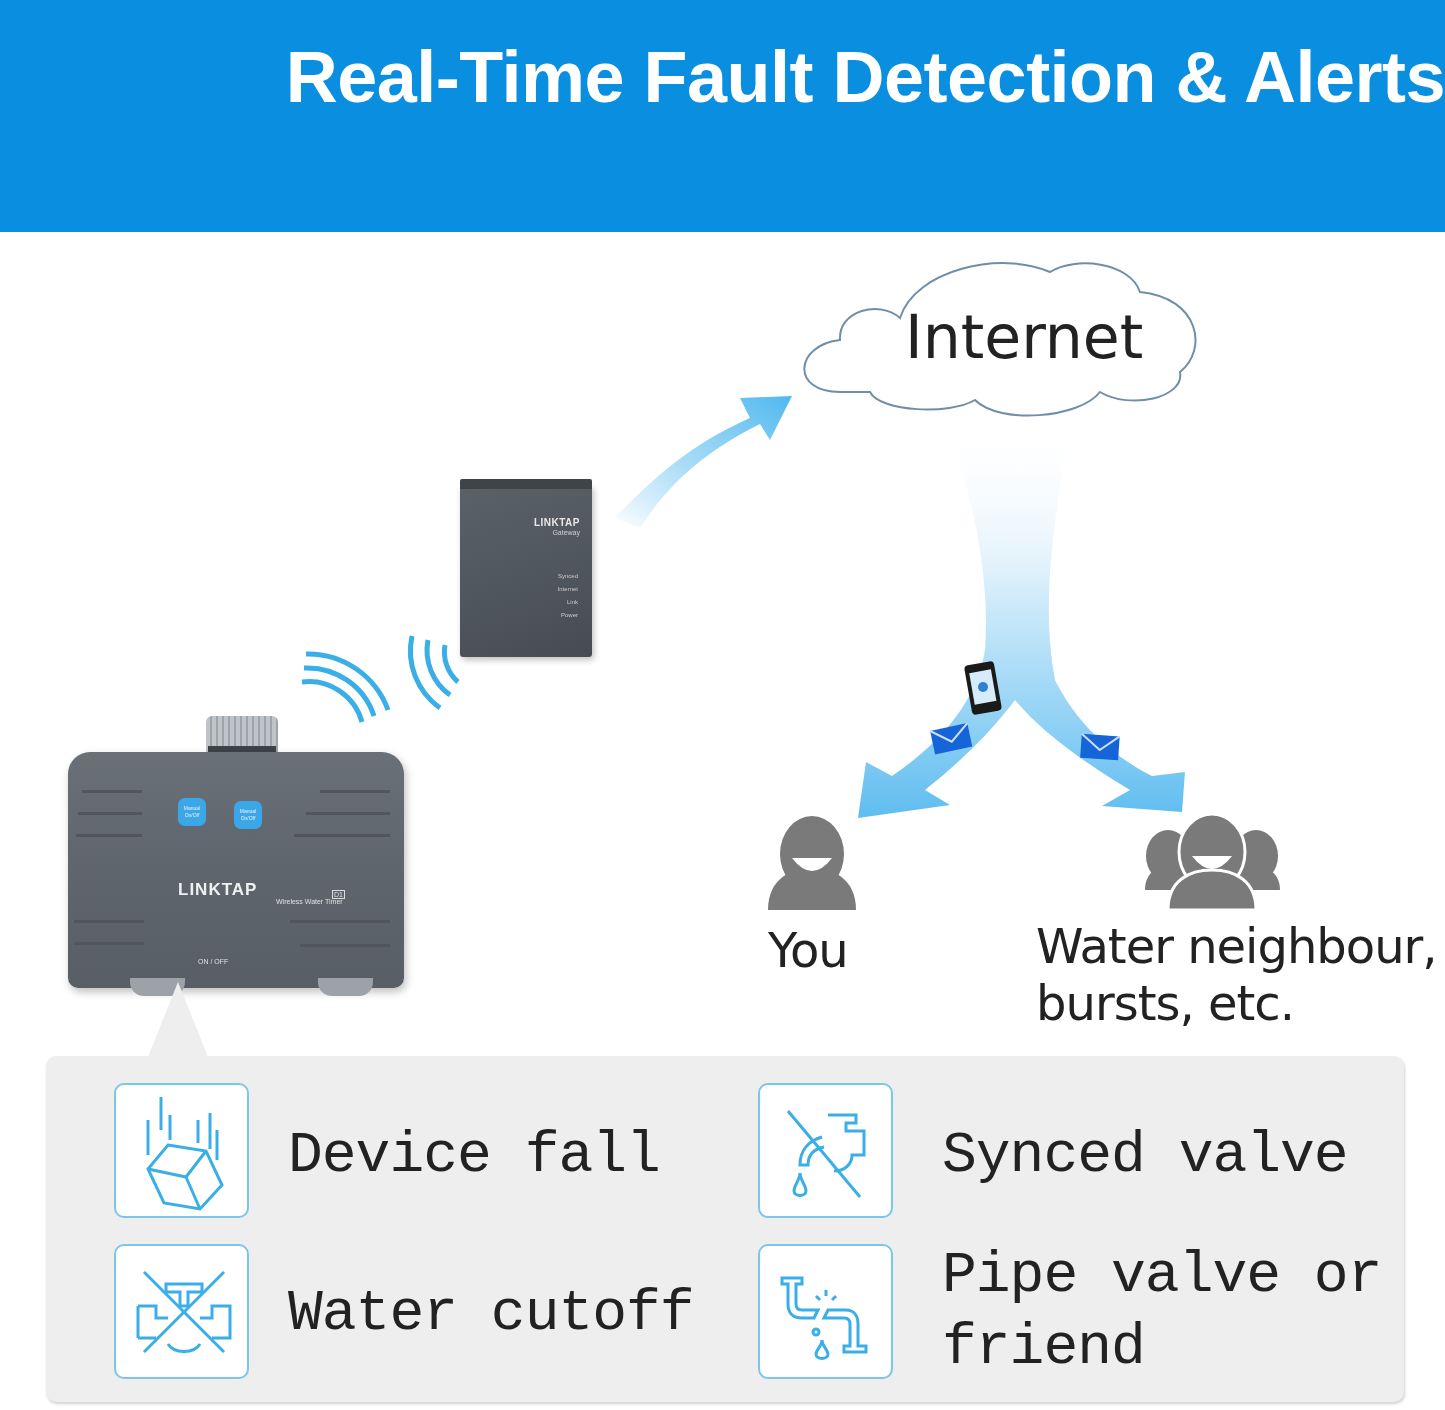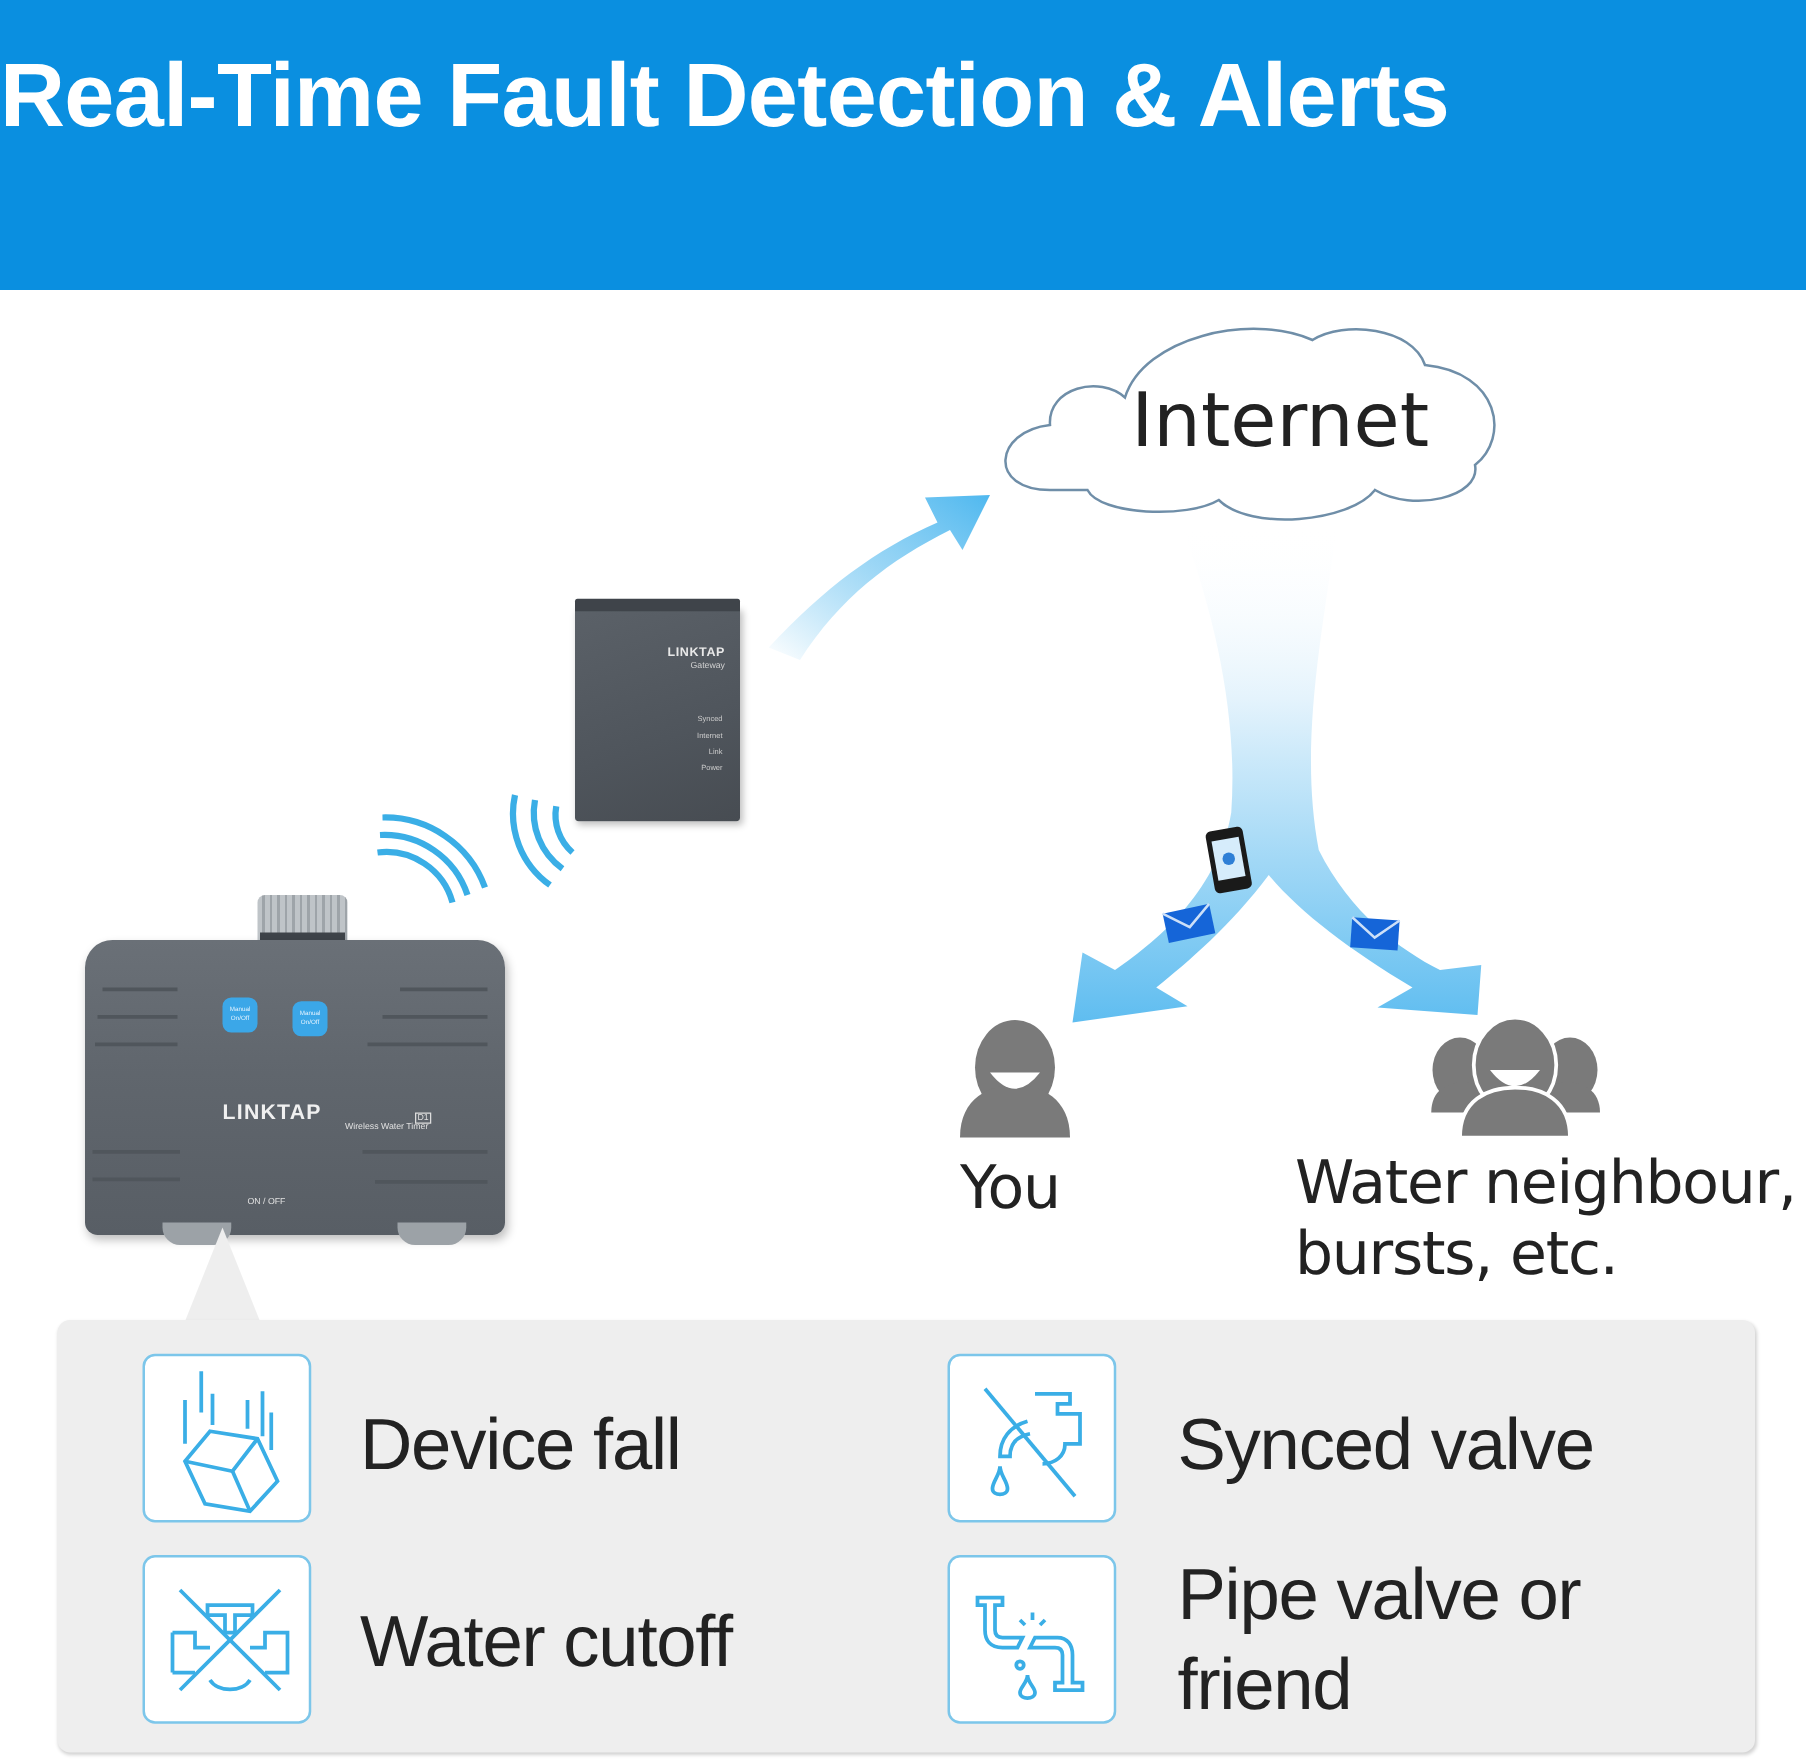--- a/index.html
+++ b/index.html
@@ -1,21 +1,21 @@
 <!DOCTYPE html>
 <html><head>
 <meta charset="utf-8">
 <style>
   * { box-sizing: border-box; margin: 0; padding: 0; }
   html, body { width: 1445px; height: 1410px; background: #ffffff; overflow: hidden; }
   body { position: relative; font-family: "Liberation Sans", sans-serif; }
 
   .header {
     position: absolute; left: 0; top: 0; width: 1445px; height: 232px;
-    background: #0a8fe0; text-align: left;
+    background: #0a8fe0; text-align: right;
   }
   .header-title {
     position: absolute; left: 0; right: 0; top: 36px;
     color: #ffffff; font-weight: bold; font-size: 72px; letter-spacing: -0.5px;
     font-family: "Liberation Sans", sans-serif;
   }
   .header-sub {
     position: absolute; left: 0; right: 0; top: 132px;
     color: #eef22a; font-weight: bold; font-size: 62px; letter-spacing: -0.5px;
     font-family: "Liberation Sans", sans-serif;
@@ -77,21 +77,21 @@
     border-left: 30px solid transparent; border-right: 30px solid transparent;
     border-bottom: 75px solid #eeeeee;
   }
   .fault-icon {
     position: absolute; width: 135px; height: 135px; background: #ffffff;
     border: 2px solid #7cc6ea; border-radius: 10px;
   }
   .fault-icon svg { position: absolute; left: 0; top: 0; }
   .fault-label {
     position: absolute; font-size: 58px; color: #222; line-height: 72px;
-    font-family: Liberation Sans, sans-serif; letter-spacing: -1px;
+    font-family: Liberation Mono, monospace; letter-spacing: -1px;
   }
 </style>
 </head>
 <body>
 
 <div class="header">
   <div class="header-title">Real-Time Fault Detection &amp; Alerts</div>
 </div>
 
 <svg class="abs" style="left:0;top:0" width="1445" height="1410">

